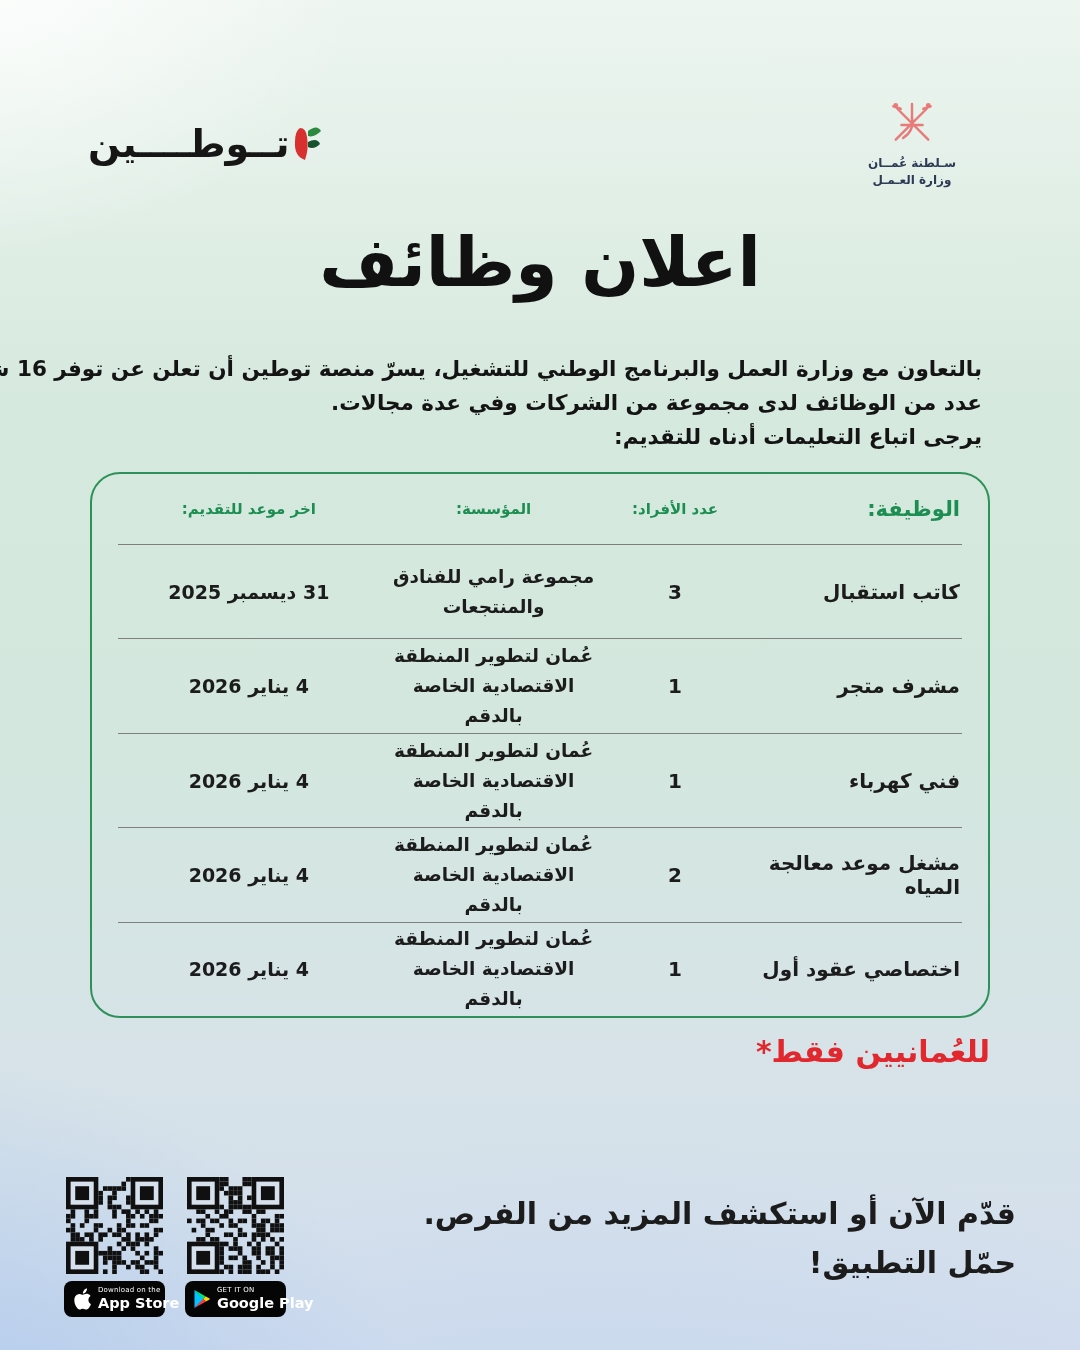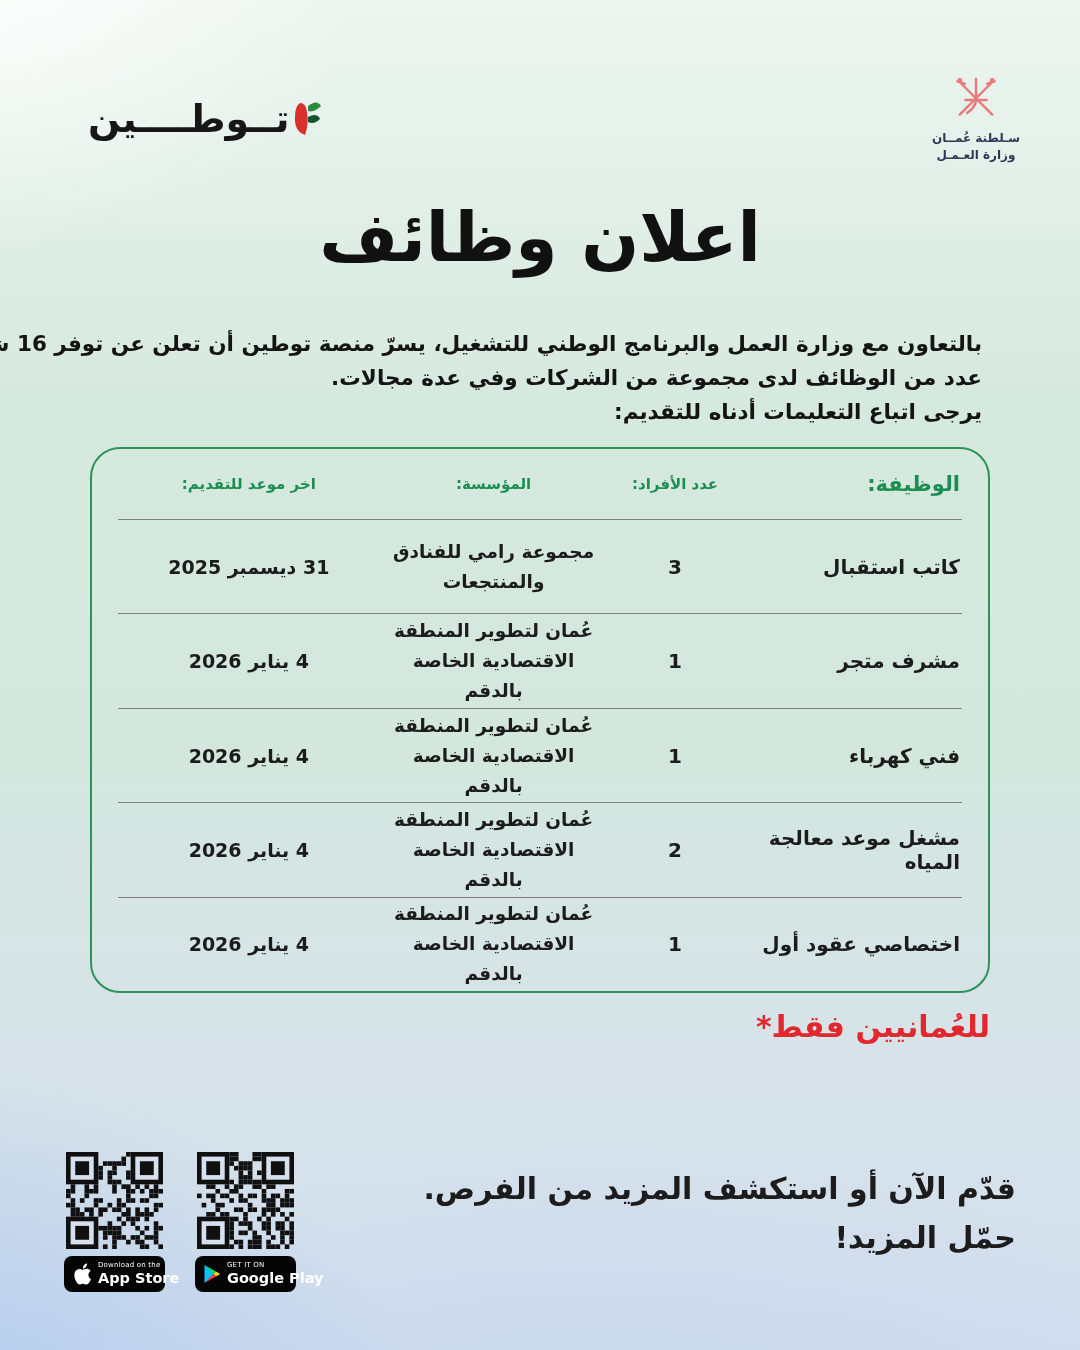--- a/index.html
+++ b/index.html
@@ -6,21 +6,21 @@
   body{font-family:"DejaVu Sans",sans-serif;color:#1c1c1c;}
   .page{
     width:1080px;height:1350px;position:relative;overflow:hidden;margin:0 auto;
     background:
       radial-gradient(760px 560px at -4% -4%, rgba(255,255,255,0.98), rgba(255,255,255,0) 55%),
       radial-gradient(820px 640px at -8% 108%, rgba(168,197,236,0.85), rgba(168,197,236,0) 62%),
       radial-gradient(1300px 760px at 55% 118%, rgba(187,208,238,0.65), rgba(187,208,238,0) 60%),
       linear-gradient(180deg,#edf5f0 0%,#d6e9de 30%,#d3e7de 55%,#d7e3e8 78%,#d3deee 100%);
   }
   
-  .logo-row{direction:ltr;display:flex;justify-content:space-between;align-items:center;padding:74px 45px 0 88px;}
+  .logo-row{direction:ltr;display:flex;justify-content:space-between;align-items:center;padding:74px 109px 0 88px;margin-top:25px;}
   .tawteen{direction:rtl;display:flex;align-items:center;gap:2px;}
   .tawteen .mark{width:30px;height:46px;margin-bottom:6px;}
   .tawteen .word{font-size:38px;font-weight:900;color:#161616;letter-spacing:-1px;}
   .gov-logos{direction:ltr;display:flex;gap:26px;align-items:flex-start;}
   .gov{display:flex;flex-direction:column;align-items:center;width:118px;}
   .gov svg{width:52px;height:52px;}
   .gov .cap{margin-top:4px;text-align:center;font-weight:bold;font-size:13.5px;line-height:17px;}
   .gov.nep .cap{color:#8fa9cc;}
   .gov.mol .cap{color:#2c3a55;font-size:12px;}
   
@@ -39,21 +39,21 @@
   .c-org{text-align:center;font-size:18.5px;line-height:30px;padding:0 10px;}
   .c-date{text-align:center;font-size:19px;}
   .t-head .c-org,.t-head .c-date,.t-head .c-count{font-size:15px;line-height:normal;}
   
   .note{width:900px;margin:16px auto 0;text-align:right;color:#e0282e;font-weight:bold;font-size:30px;}
   
   .footer{width:952px;margin:108px auto 0;display:flex;justify-content:space-between;align-items:flex-start;}
   .cta{text-align:right;font-size:30px;line-height:49px;margin-top:12px;}
   .cta .l1{font-weight:600;}
   .cta .l2{font-weight:900;}
-  .stores{direction:ltr;display:flex;gap:30px;}
+  .stores{direction:ltr;display:flex;gap:20px;}
   .store{display:flex;flex-direction:column;align-items:center;gap:7px;}
   .qr{width:97px;height:97px;}
   .badge{box-sizing:border-box;direction:ltr;background:#050505;color:#fff;border-radius:8px;height:36px;width:101px;
          display:flex;align-items:center;gap:6px;padding:3px 8px;}
   .badge .txt{display:flex;flex-direction:column;line-height:1;}
   .badge .small{font-size:7px;letter-spacing:.2px;}
   .badge .big{font-size:14.5px;font-weight:bold;margin-top:2px;white-space:nowrap;}
   .badge svg{flex:none;}
 </style>
 </head>
@@ -139,21 +139,21 @@
       <div class="c-org">عُمان لتطوير المنطقة الاقتصادية الخاصة بالدقم</div>
       <div class="c-date">4 يناير 2026</div>
     </div>
   </section>
 
   <div class="note">للعُمانيين فقط*</div>
 
   <footer class="footer">
     <div class="cta">
       <div class="l1">قدّم الآن أو استكشف المزيد من الفرص.</div>
-      <div class="l2">حمّل المزيد!</div>
+      <div class="l2">حمّل التطبيق!</div>
     </div>
 
     <div class="stores">
       <div class="store">
         <svg class="qr" viewBox="0 0 21 21">
             <rect x="0" y="0" width="7" height="7" fill="#101010"></rect>
             <rect x="1" y="1" width="5" height="5" fill="#d7e1ee"></rect>
             <rect x="2" y="2" width="3" height="3" fill="#101010"></rect>
             <rect x="14" y="0" width="7" height="7" fill="#101010"></rect>
             <rect x="15" y="1" width="5" height="5" fill="#d7e1ee"></rect>

